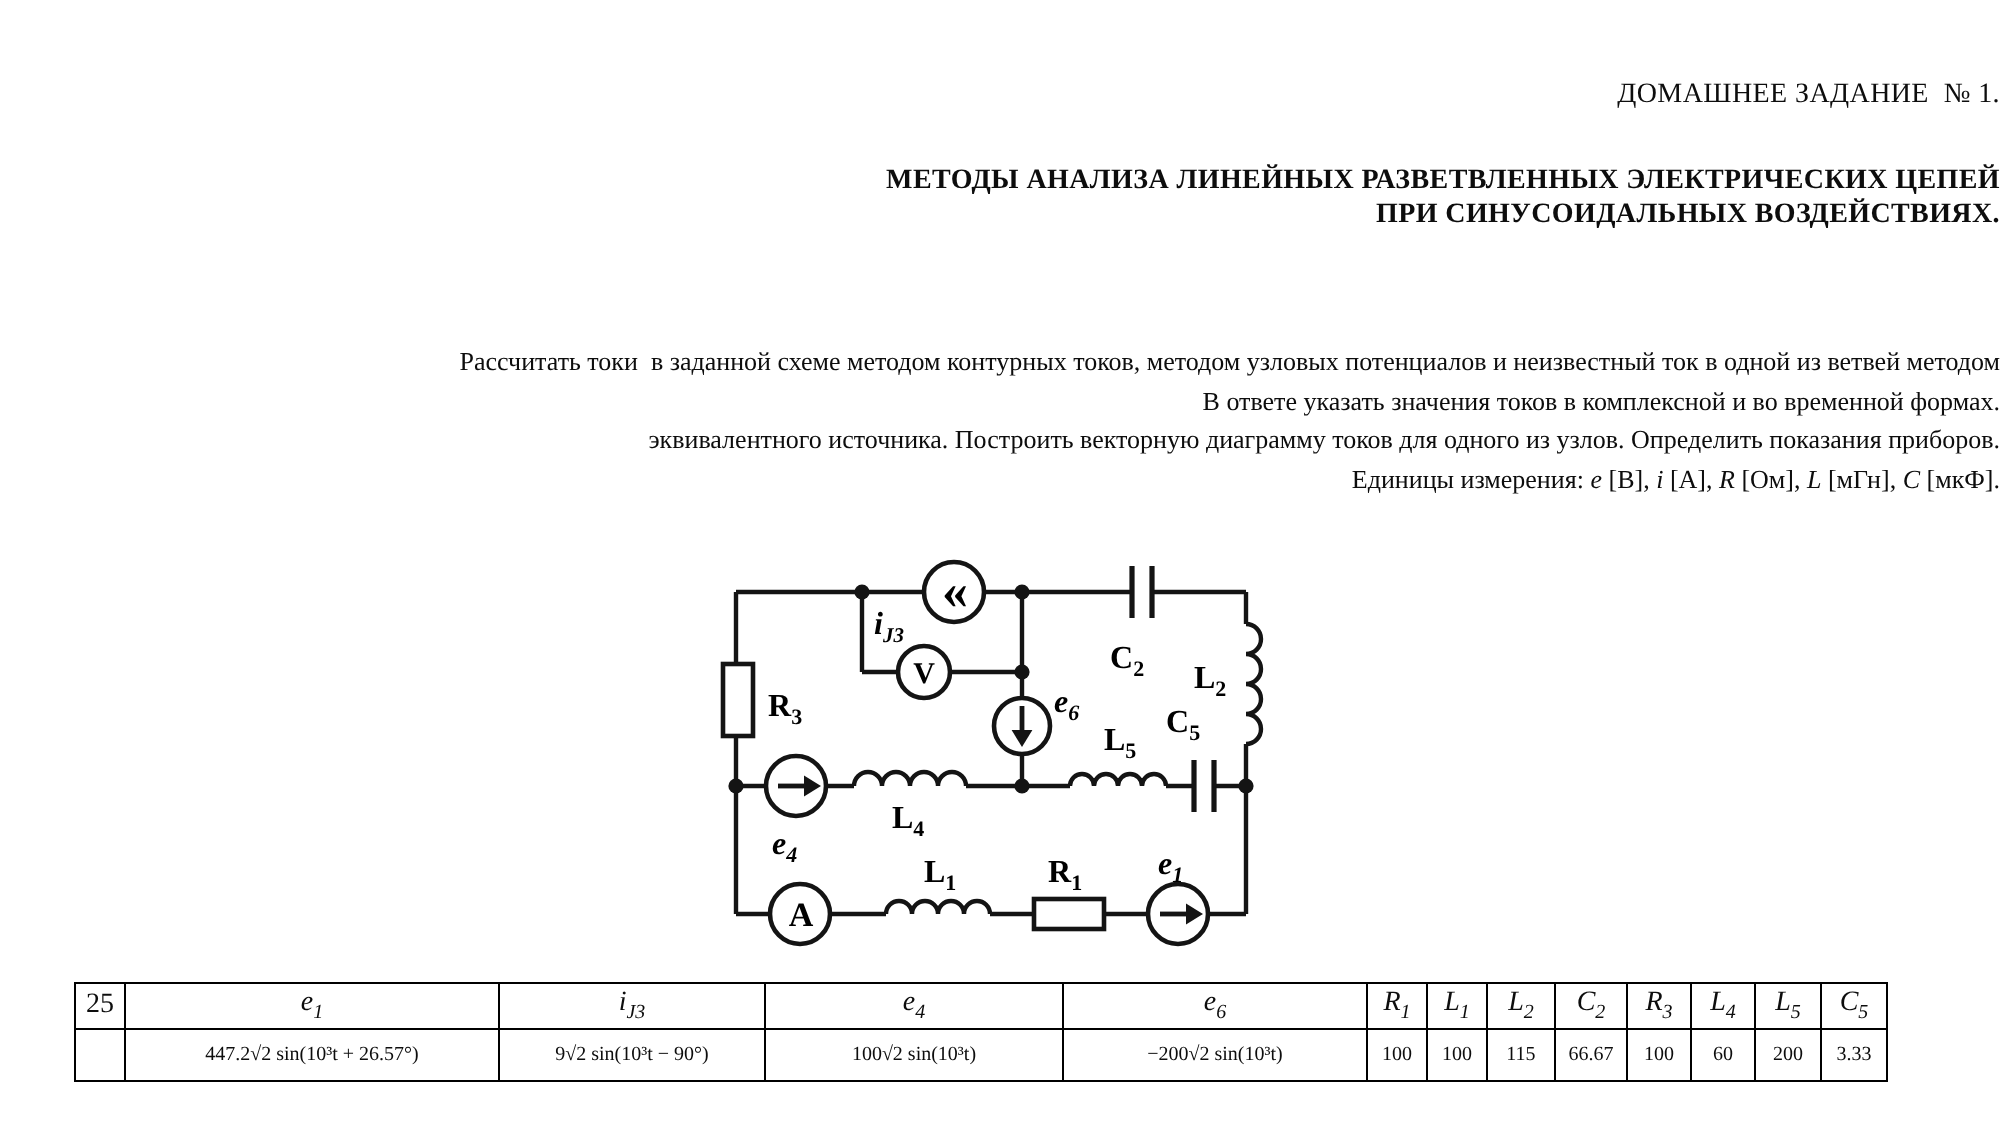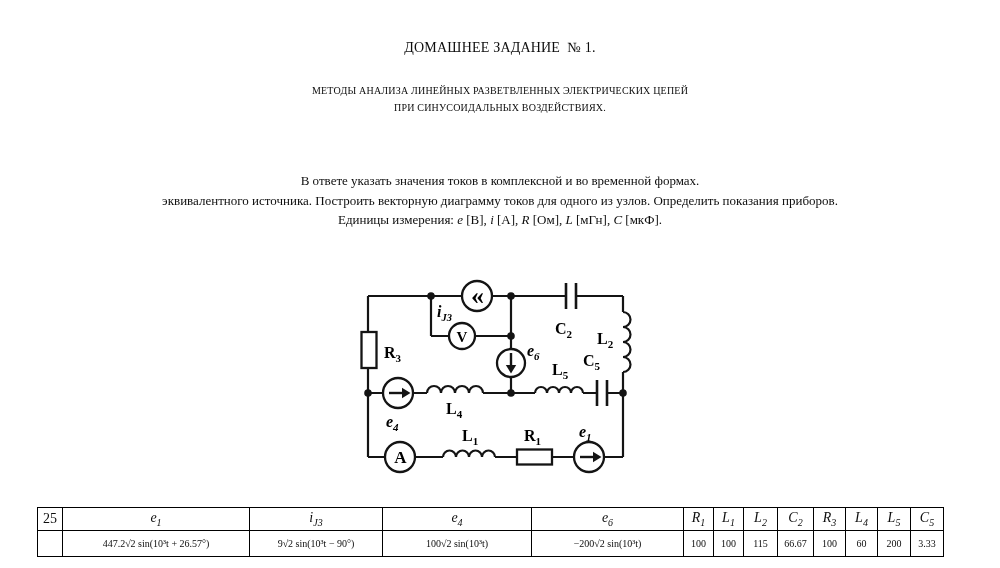--- a/index.html
+++ b/index.html
@@ -2,31 +2,31 @@
 <html><head>
 <meta charset="utf-8">
 <style>
   html,body{margin:0;padding:0;}
   body{
     width:1000px;height:568px;position:relative;background:#ffffff;
     font-family:"Liberation Serif","DejaVu Serif",serif;color:#0d0d0d;
     overflow:hidden;
   }
   .abs{position:absolute;}
-  .center{width:100%;text-align:center;}
+  .center{width:100%;text-align:right;}
   .pre{white-space:pre-wrap;}
   .title1{top:40px;font-size:14px;letter-spacing:.2px;}
-  .title2{top:82px;font-size:10px;line-height:17px;letter-spacing:.2px;}
+  .title2{top:82px;font-size:14px;line-height:17px;letter-spacing:.2px;font-weight:bold;}
   .task{top:171px;font-size:13px;line-height:19.5px;}
   .it{font-style:italic;}
   svg text{font-family:"Liberation Serif","DejaVu Serif",serif;}
   .clabel{font-size:16px;font-weight:bold;}
   .meter{font-weight:bold;}
   table.params{
-    position:absolute;left:37px;top:507px;border-collapse:collapse;table-layout:fixed;
+    position:absolute;left:37px;top:491px;border-collapse:collapse;table-layout:fixed;
   }
   table.params td{
     border:1.5px solid #000;text-align:center;padding:0;overflow:hidden;
   }
   tr.hdr td{height:22px;font-size:14px;}
   tr.hdr td .sym{font-style:italic;}
   tr.hdr td sub{font-size:10px;font-style:italic;}
   tr.val td{height:25px;font-size:10px;text-align:center;}
   td.variant{font-size:16px;}
 </style>
@@ -34,20 +34,21 @@
 <body>
 
 <div class="abs center title1 pre">ДОМАШНЕЕ ЗАДАНИЕ  № 1.</div>
 
 <div class="abs center title2">
   <div>МЕТОДЫ АНАЛИЗА ЛИНЕЙНЫХ РАЗВЕТВЛЕННЫХ ЭЛЕКТРИЧЕСКИХ ЦЕПЕЙ</div>
   <div>ПРИ СИНУСОИДАЛЬНЫХ ВОЗДЕЙСТВИЯХ.</div>
 </div>
 
 <div class="abs center task">
+  <div class="pre">Рассчитать токи  в заданной схеме методом контурных токов, методом узловых потенциалов и неизвестный ток в одной из ветвей методом</div>
   <div>В ответе указать значения токов в комплексной и во временной формах.</div>
   <div>эквивалентного источника. Построить векторную диаграмму токов для одного из узлов. Определить показания приборов.</div>
   <div class="pre"><span>Единицы измерения: </span><span class="it">e</span><span> [В], </span><span class="it">i</span><span> [А], </span><span class="it">R</span><span> [Ом], </span><span class="it">L</span><span> [мГн], </span><span class="it">C</span><span> [мкФ].</span></div>
 </div>
 
 <svg class="abs" style="left:350px;top:272px;" width="320" height="212" viewBox="350 272 320 212">
 
   <g stroke="#141414" stroke-width="2.2" fill="none">
     <path d="M368,296 H462 M492,296 H566 M576,296 H623
              M368,296 V332 M368,368 V457

